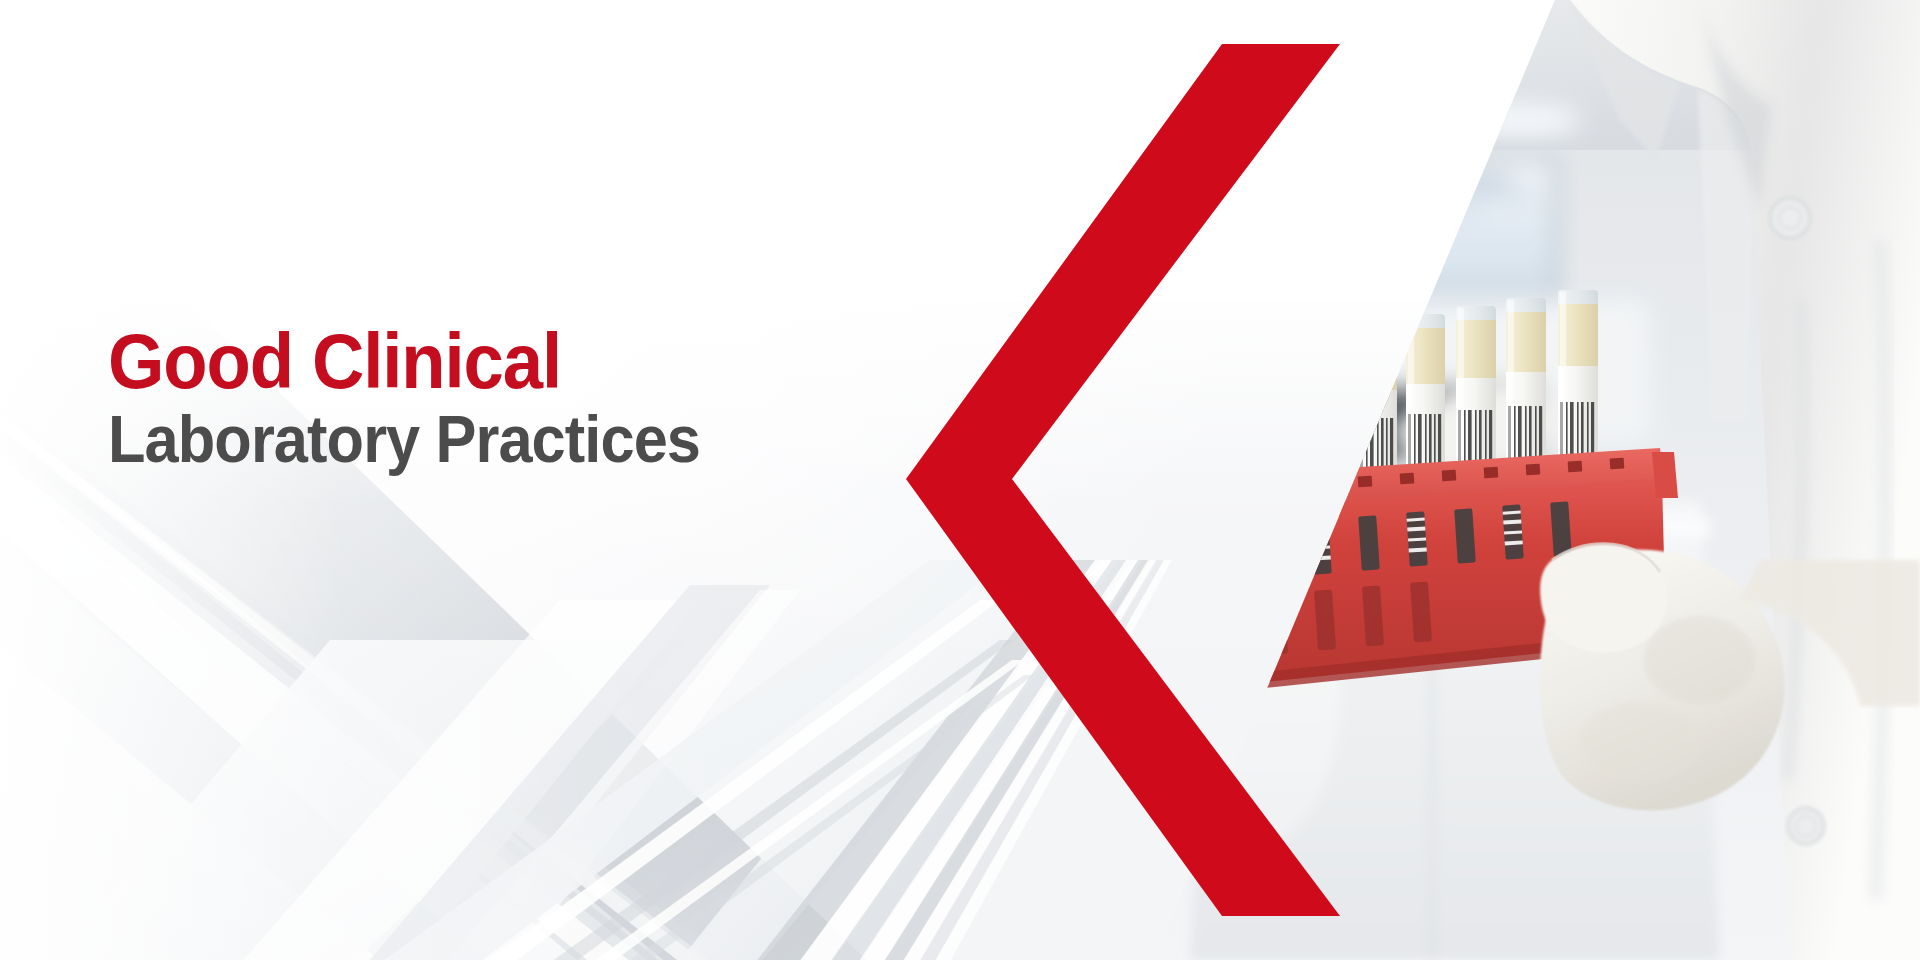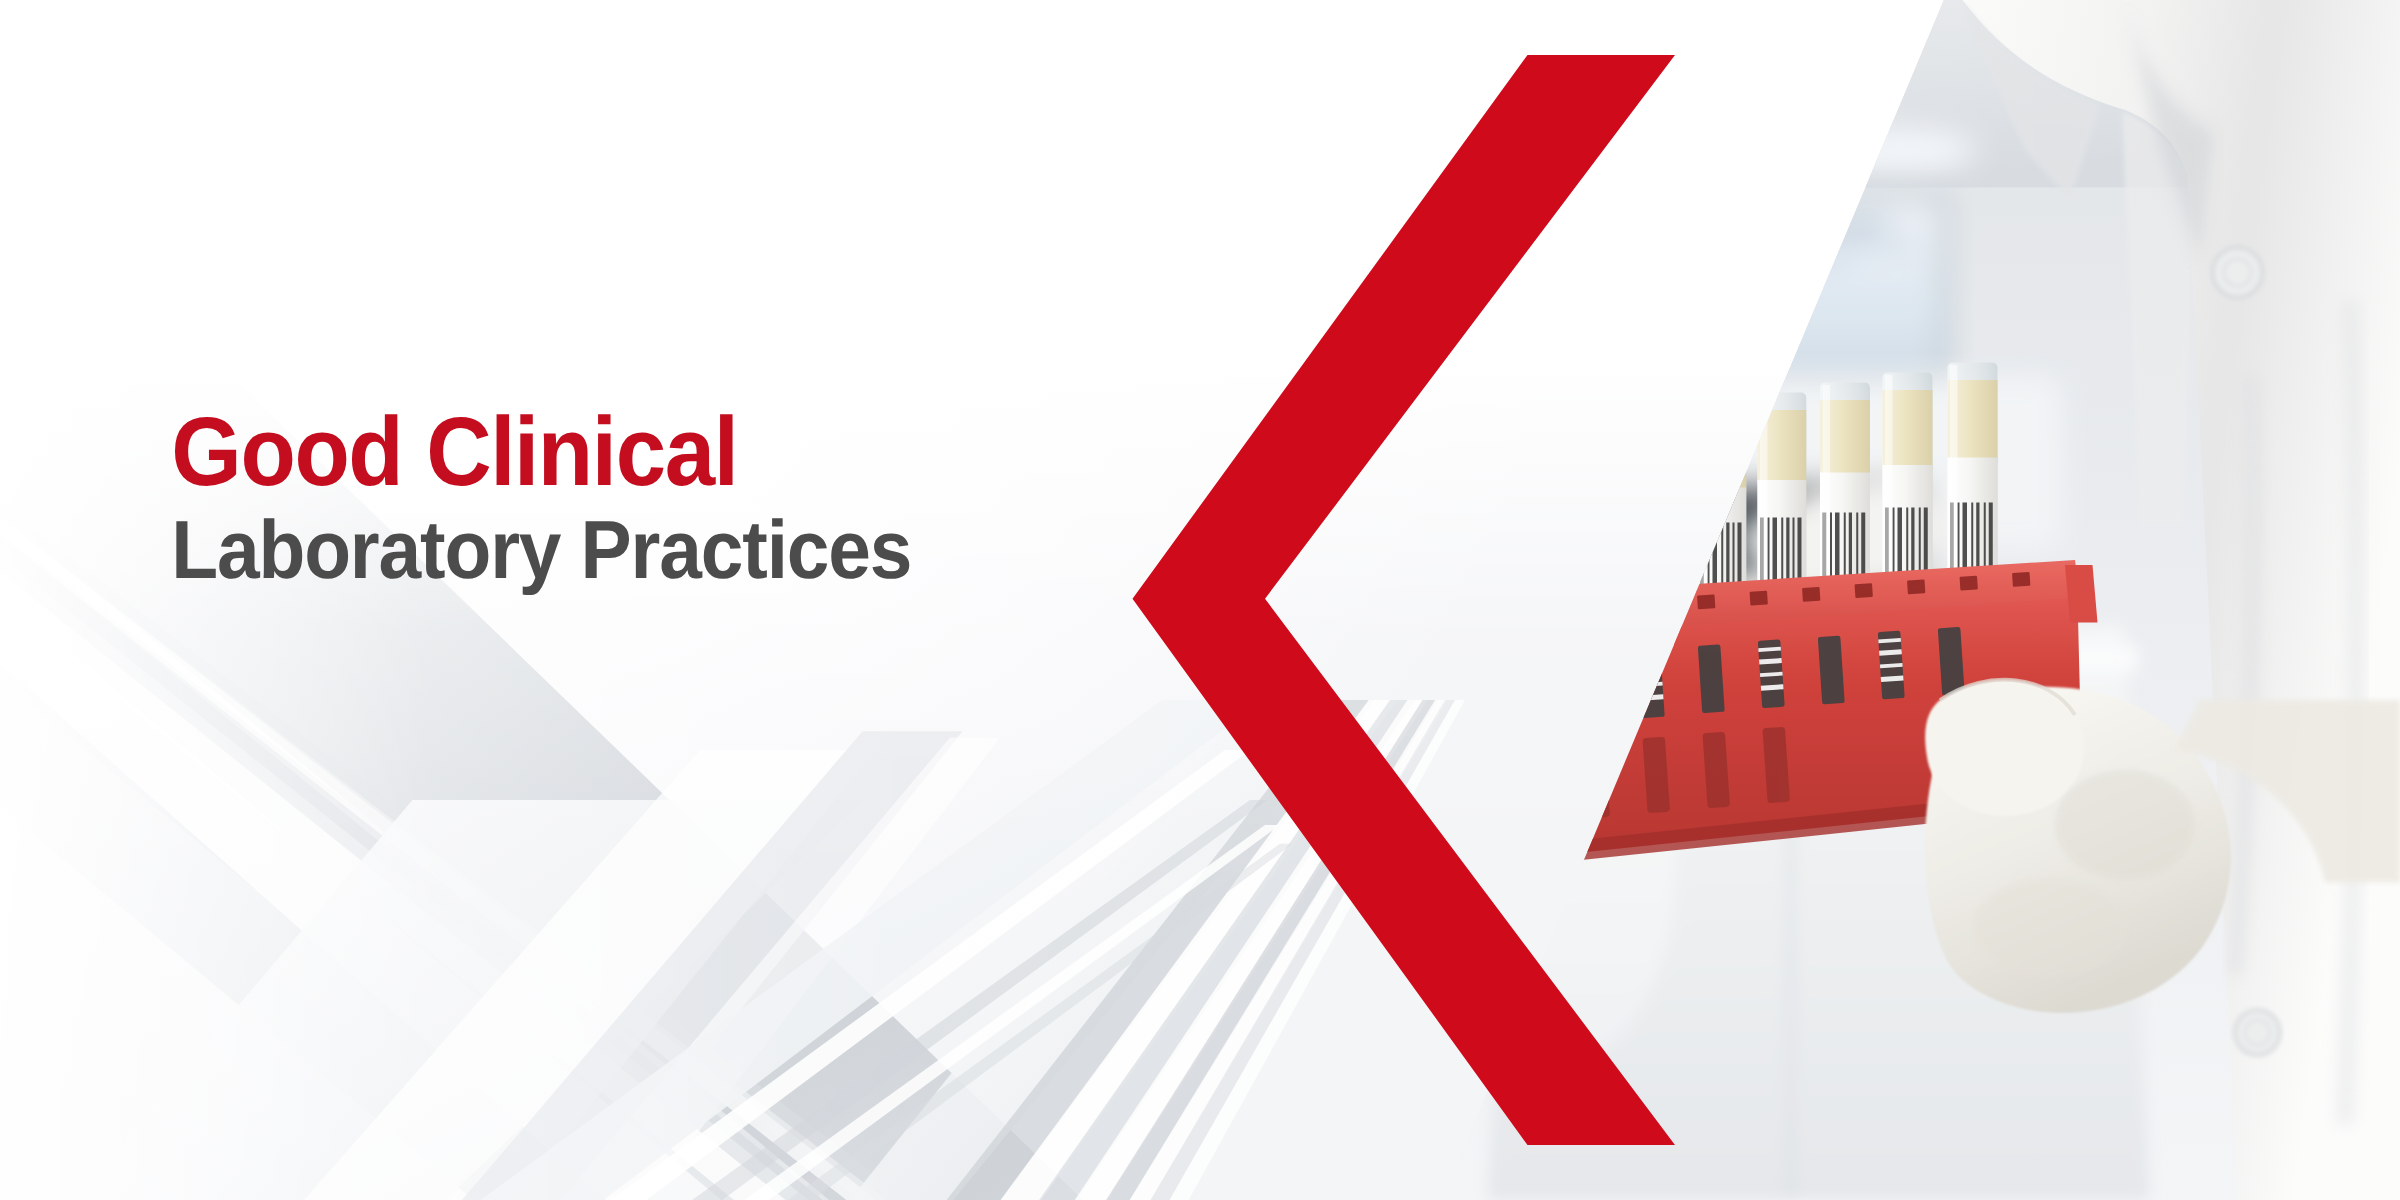--- a/index.html
+++ b/index.html
@@ -32,21 +32,20 @@
   .photo-inner{position:absolute;inset:0;}
   .photo-inner svg{position:absolute;left:0;top:0;width:820px;height:960px;}
 
   
   .chevron{position:absolute;left:0;top:0;width:1920px;height:960px;pointer-events:none;}
 
   
   .headline{
     position:absolute;left:108px;top:322px;width:760px;
     z-index:40;
-    margin-left:29px;
   }
   .line1{
     font-size:78px;line-height:1.0;font-weight:700;
     letter-spacing:-1.2px;
     color:#C40D1E;
     margin:0 0 6px 0;
     font-family:"Liberation Sans", sans-serif;
     transform:scaleX(0.93);transform-origin:left center;
     white-space:nowrap;
   }

